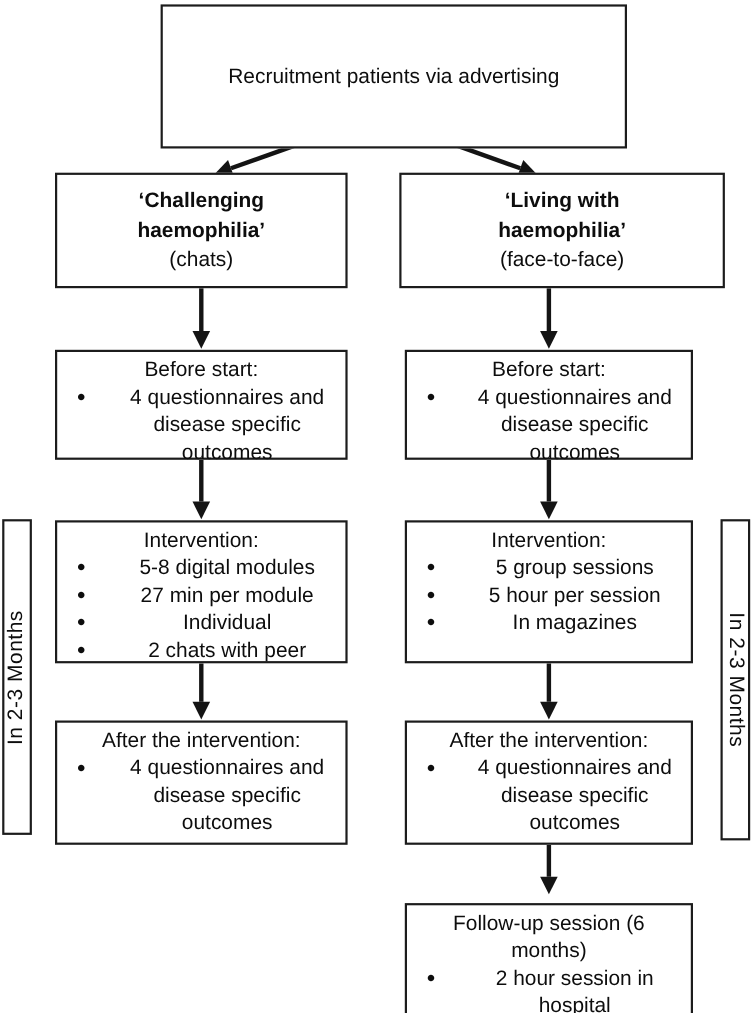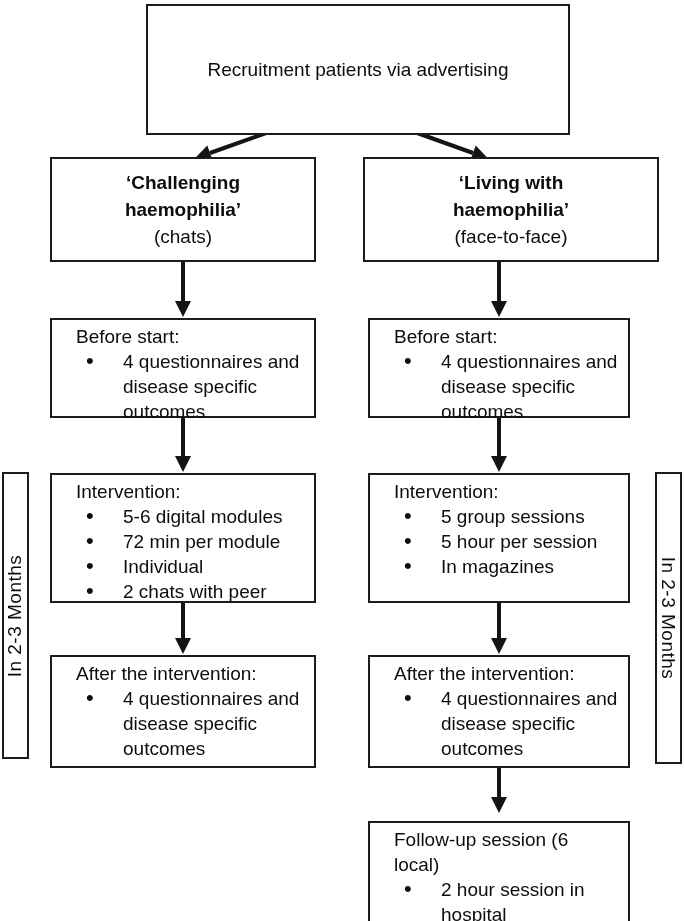--- a/index.html
+++ b/index.html
@@ -14,21 +14,21 @@
   .box {
     position:absolute; box-sizing:border-box; background:#ffffff;
     border:2px solid #1c1c1c;
   }
   .center-box {
     display:flex; flex-direction:column; align-items:center; justify-content:center;
     text-align:center; font-size:19px; line-height:27px;
   }
   .bold { font-weight:bold; }
 
-  .stage { font-size:19px; line-height:25px; padding:4px 8px 0 24px; }
+  .stage { font-size:19px; line-height:25px; padding:4px 8px 0 8px;text-align:center; }
   .stage ul { list-style:none; margin:0; padding:0; }
   .stage li { position:relative; padding-left:47px; }
   .stage li .dot { position:absolute; left:10px; top:-1px; font-size:22px; }
 
   .bar {
     position:absolute; box-sizing:border-box; background:#ffffff;
     border:2px solid #1c1c1c;
     display:flex; align-items:center; justify-content:center;
   }
   .bar span { white-space:nowrap; font-size:19px; letter-spacing:0.5px; }
@@ -105,25 +105,25 @@
         <span>4 questionnaires and disease specific outcomes</span>
       </li>
     </ul>
   </div>
 
   <div class="box stage" id="interv-left">
     <div class="hdr">Intervention:</div>
     <ul>
       <li>
         <span class="dot">•</span>
-        <span>5-6 digital modules</span>
+        <span>5-8 digital modules</span>
       </li>
       <li>
         <span class="dot">•</span>
-        <span>72 min per module</span>
+        <span>27 min per module</span>
       </li>
       <li>
         <span class="dot">•</span>
         <span>Individual</span>
       </li>
       <li>
         <span class="dot">•</span>
         <span>2 chats with peer</span>
       </li>
     </ul>
@@ -162,21 +162,21 @@
     <ul>
       <li>
         <span class="dot">•</span>
         <span>4 questionnaires and disease specific outcomes</span>
       </li>
     </ul>
   </div>
 
   <div class="box stage" id="followup-box">
     <div class="hdr">Follow-up session (6</div>
-    <div class="hdr">local)</div>
+    <div class="hdr">months)</div>
     <ul>
       <li>
         <span class="dot">•</span>
         <span>2 hour session in hospital</span>
       </li>
     </ul>
   </div>
 
   <div class="bar bar-left" id="bar-left">
     <span>In 2-3 Months</span>

